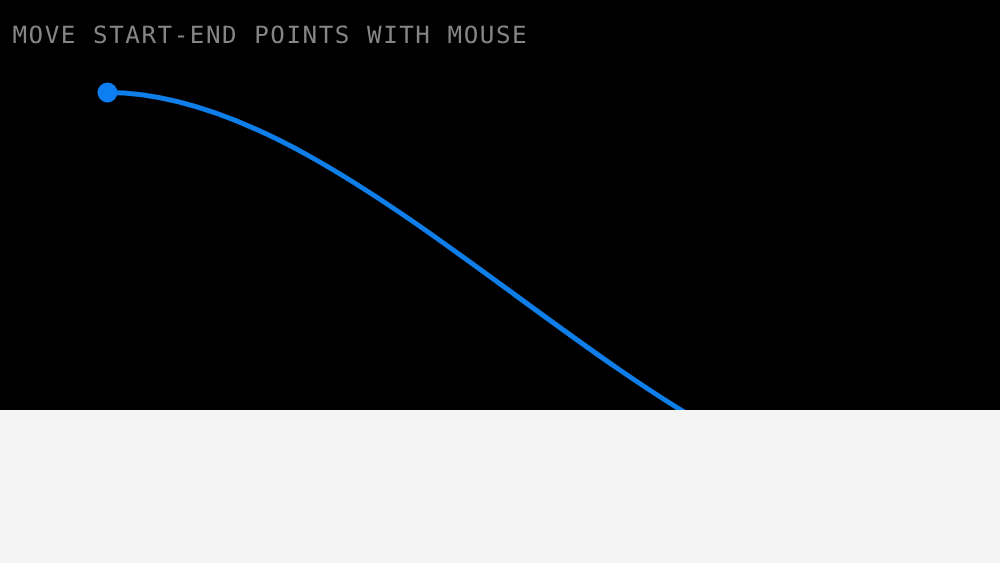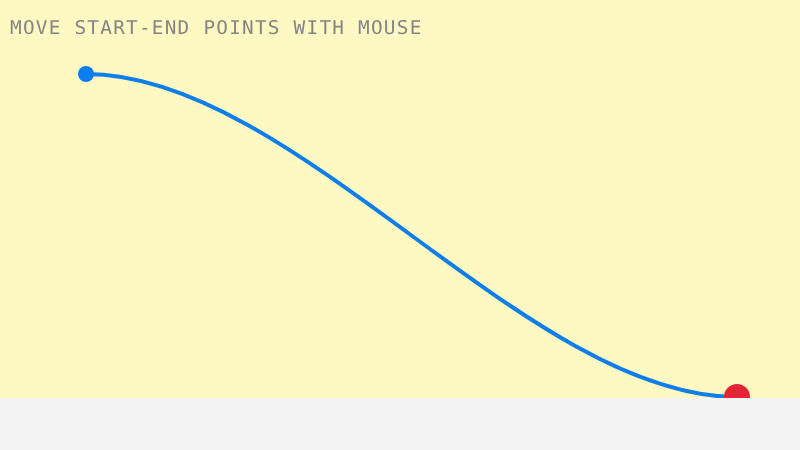--- a/index.html
+++ b/index.html
@@ -41,21 +41,21 @@
     top: 0;
     width: 800px;
     height: 450px;
     display: block;
   }
   .handle { cursor: pointer; }
 </style>
 </head>
 <body>
 
-<div id="app" style="width: 800px; height: 398px; background: #fef9c3;">
+<div id="app" style="width: 800px; height: 328px; background: #000000;">
 
   <h1 id="title" style="color: rgb(133, 133, 133);">MOVE START-END POINTS WITH MOUSE</h1>
 
   <svg id="canvas" viewBox="0 0 800 450" style="width: 800px; height: 450px;">
 
     <path id="curve-path" fill="none" stroke="#0f7ee8" stroke-width="4" stroke-linecap="round" d="M 86 74 C 296 74 527 397 737 397"></path>
 
     <circle id="start-handle" class="handle" cy="74" r="8" fill="#0d7ef2" cx="86"></circle>
 
     <circle id="end-handle" class="handle" cy="397" r="13" fill="#e32434" cx="737"></circle>

